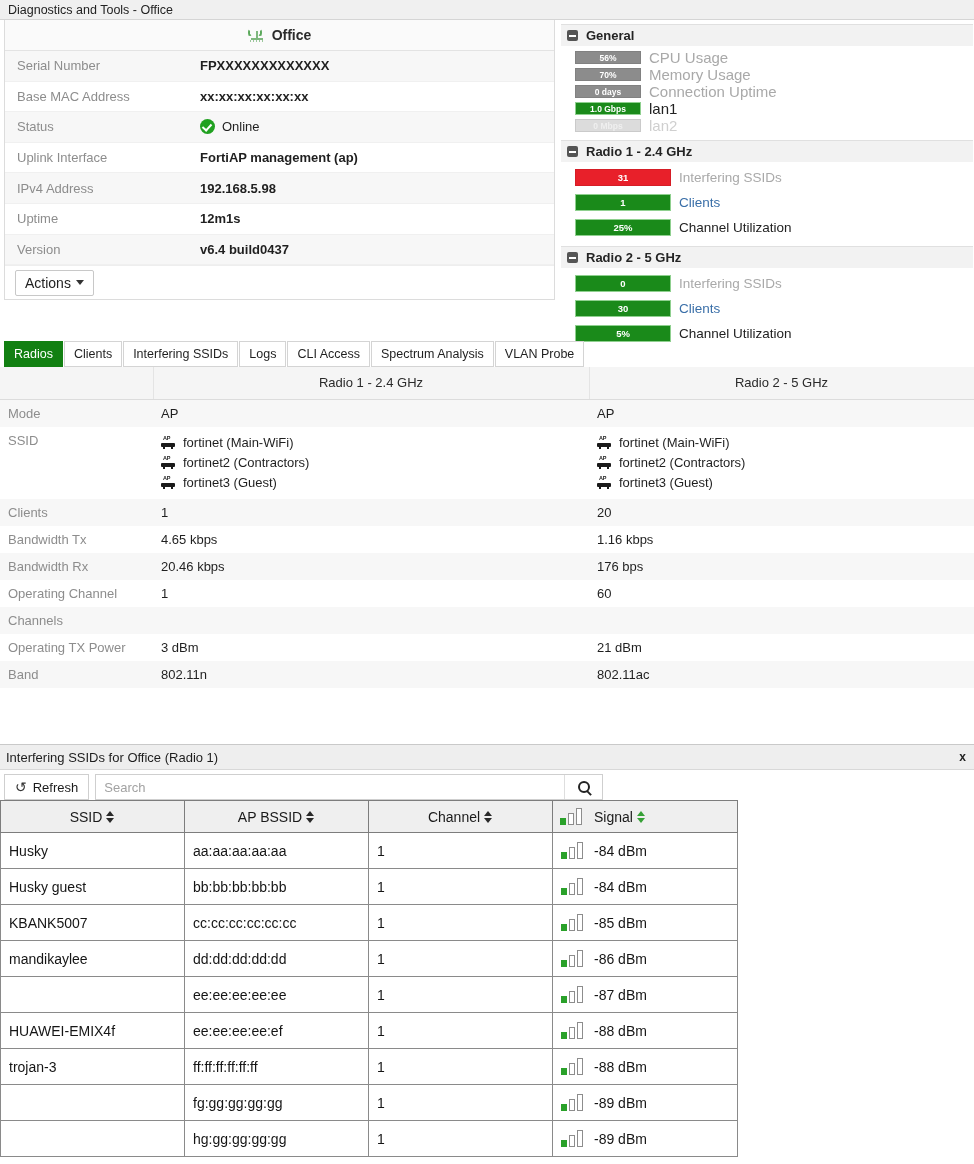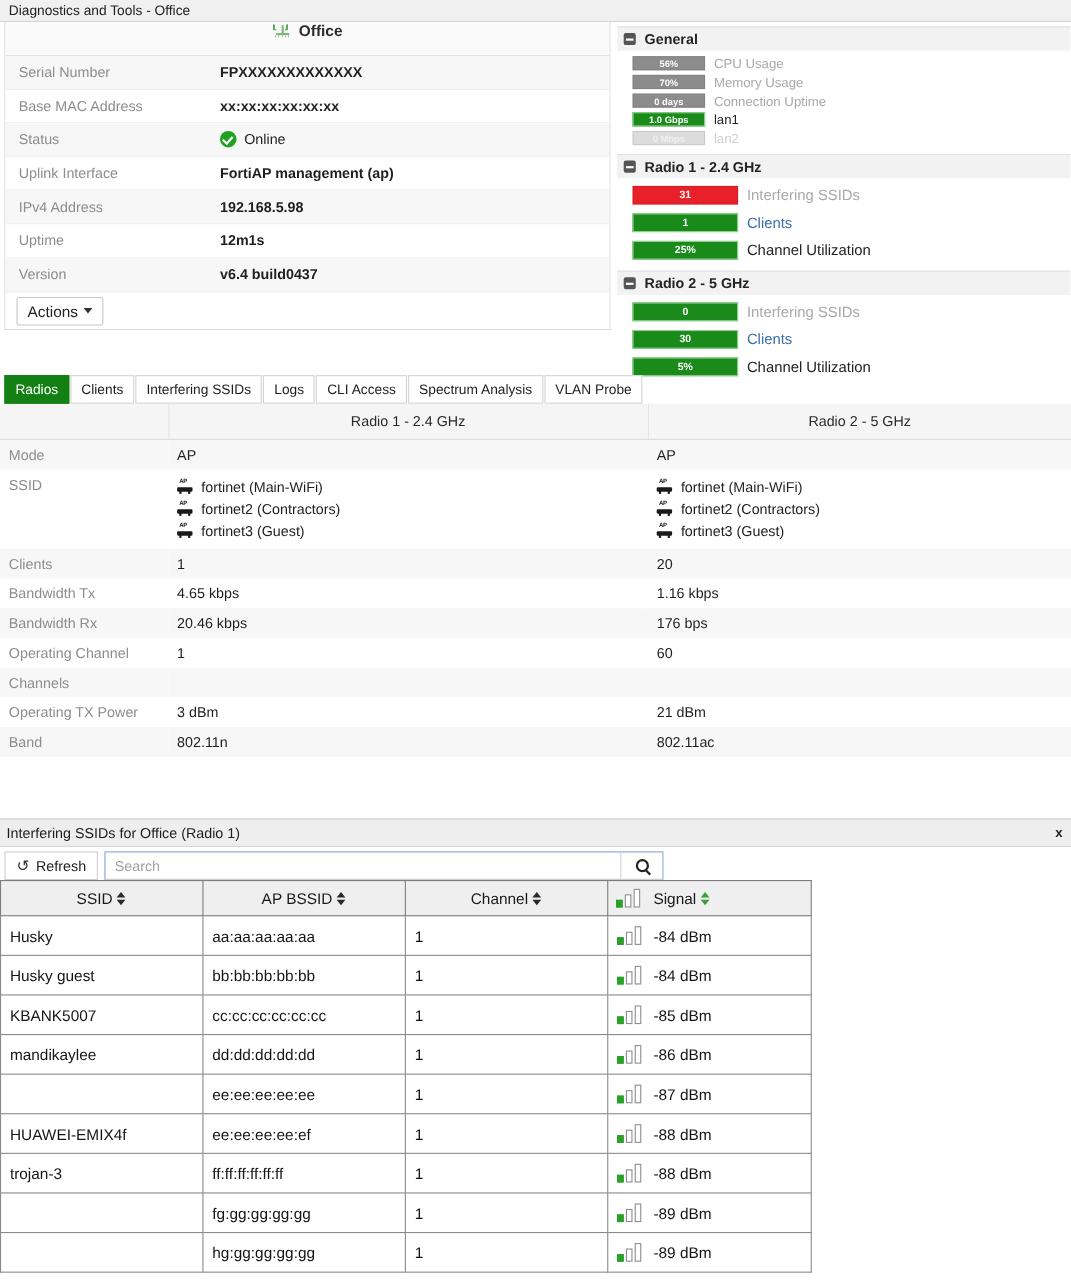--- a/index.html
+++ b/index.html
@@ -37,21 +37,21 @@
   }
   .rightpane {
     width: 412px;
     margin-left: 6px;
     padding-top: 4px;
   }
 
   
   .dev-header {
     height: 31px;
-    display: flex; align-items: flex-start; justify-content: center;
+    display: flex; align-items: center; justify-content: center;
     border-bottom: 1px solid #e3e3e3;
     background: #fafafa;
     gap: 6px;
   }
   .dev-header .name {
     font-size: 14px; font-weight: bold; color: #2b2b2b;
   }
 
   
   .ap-icon { display: inline-block; width: 18px; height: 15px; position: relative; }
@@ -107,21 +107,21 @@
   .bar {
     width: 66px; height: 13px; flex: none;
     display: flex; align-items: center; justify-content: center;
     font-size: 8.5px; color: #fff; font-weight: bold;
     border: 1px solid rgba(0,0,0,.08);
   }
   .bar.gray { background: #8c8c8c; }
   .bar.green { background: #1a8a1a; border-color: #8fd08f; }
   .bar.red { background: #e8202a; }
   .bar.muted { background: #dcdcdc; color: #efefef; }
-  .glabel { font-size: 12px; }
+  .glabel { font-size: 15px; }
   .glabel.dim { color: #a9a9a9; }
   .glabel.blue { color: #3a6fa8; }
   .glabel.dark { color: #222; }
   .gauges.big .bar { width: 96px; height: 17px; font-size: 9.5px; }
   .gauges.big .gauge { height: 22px; margin-bottom: 3px; }
   .gauges.big .glabel { font-size: 13.5px; }
 
   
   .tabs { display: flex; margin: 0 0 0 4px; height: 26px; }
   .tab {

